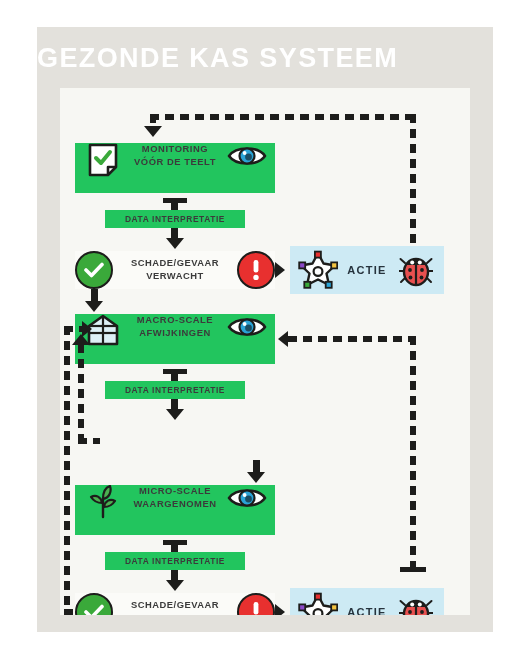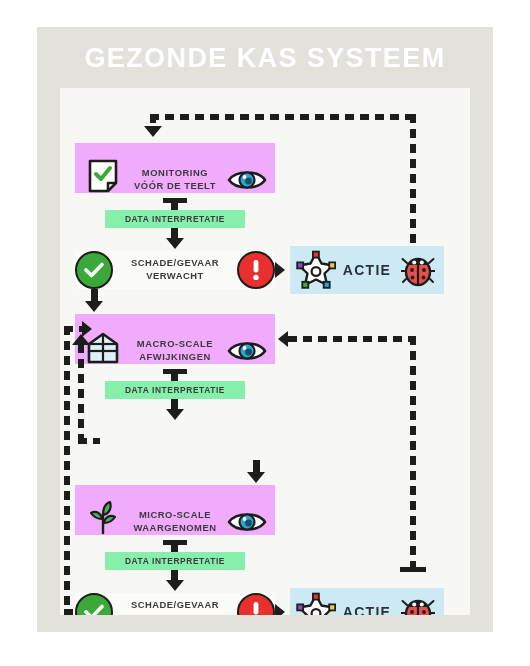--- a/index.html
+++ b/index.html
@@ -12,58 +12,57 @@
   #poster {
     position: absolute;
     left: 37px; top: 27px;
     width: 456px; height: 605px;
     background: #e3e1dc;
   }
   #title {
     position: absolute;
     left: 0; top: 16px;
     width: 456px;
-    text-align: center;
     color: #ffffff;
     font-size: 27px;
     font-weight: bold;
     letter-spacing: 1.4px;
     white-space: nowrap;
   }
   #canvas {
     position: absolute;
     left: 23px; top: 61px;
     width: 410px; height: 527px;
     background: #f7f7f3;
     overflow: hidden;
   }
 
   
   .procbox {
     position: absolute;
-    background: #f0abfc;
+    background: #22c55e;
     display: flex;
-    align-items: flex-end;
+    align-items: flex-start;
   }
   .proc-label {
     flex: 1;
     text-align: center;
     font-size: 9.4px;
     font-weight: bold;
     letter-spacing: 0.55px;
     line-height: 1.38;
     color: #3b3b3b;
     white-space: pre-line;
   }
   .proc-icon { width: 56px; display: flex; align-items: center; justify-content: center; }
 
   
   .interp {
     position: absolute;
-    background: #86efac;
+    background: #22c55e;
     display: flex;
     align-items: center;
     justify-content: center;
     font-size: 8.4px;
     font-weight: bold;
     letter-spacing: 0.6px;
     color: #3b3b3b;
     white-space: nowrap;
   }
 
@@ -98,21 +97,21 @@
   
   .actionbox {
     position: absolute;
     background: #cdeaf4;
     display: flex;
     align-items: center;
   }
   .act-label {
     flex: 1;
     text-align: center;
-    font-size: 14px;
+    font-size: 11px;
     font-weight: bold;
     letter-spacing: 1.3px;
     color: #26333d;
   }
   .act-icon { width: 56px; display: flex; align-items: center; justify-content: center; }
 
   
   .solid-v { position: absolute; width: 7px; background: #1d1d1b; }
   .arrow-down {
     position: absolute; width: 0; height: 0;

